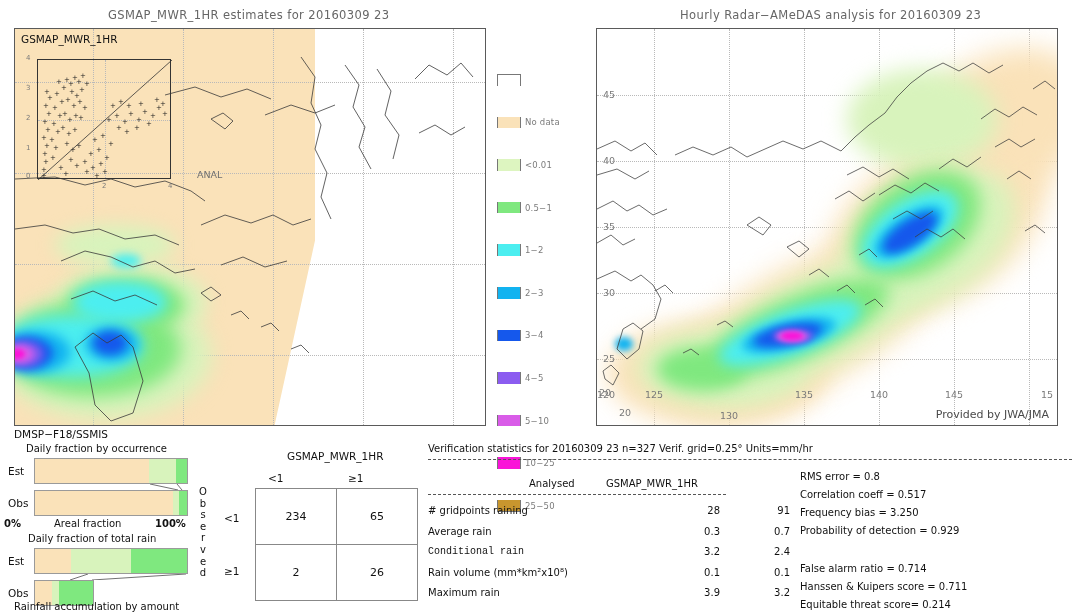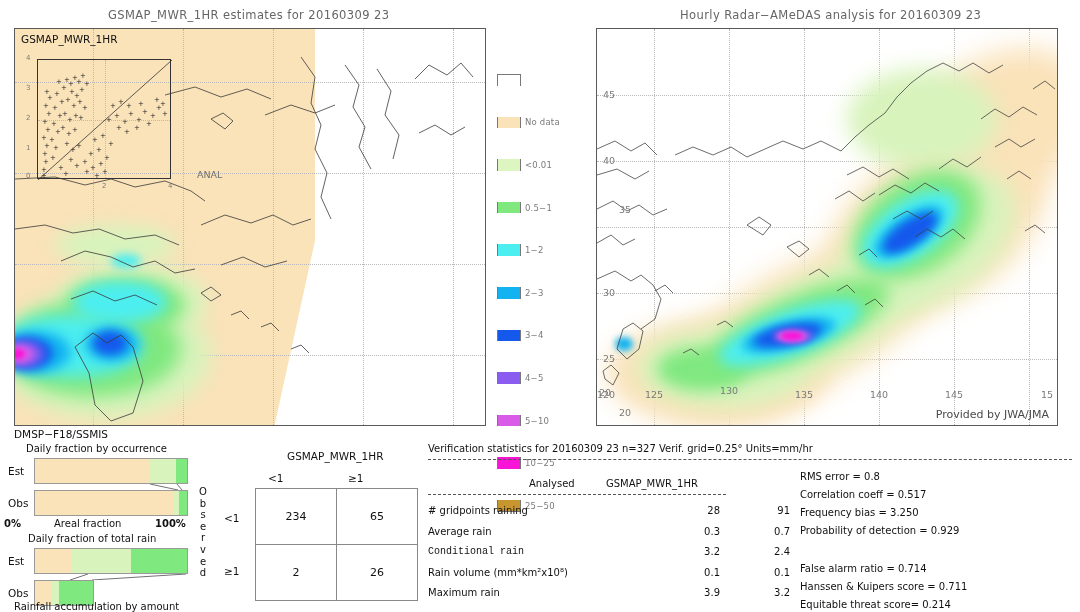--- a/index.html
+++ b/index.html
@@ -338,28 +338,28 @@
       <path d="M58 262 L68 256 L76 264"></path>
       <path d="M410 150 L422 142 L434 150"></path>
       <path d="M436 60 L448 52 L458 60"></path>
       <path d="M428 202 L438 196 L448 204"></path>
       <path d="M262 226 L272 220 L280 228"></path>
     </g>
   </svg>
 
   <div class="axlab" style="left:6px;top:60px;">45</div>
   <div class="axlab" style="left:6px;top:126px;">40</div>
-  <div class="axlab" style="left:6px;top:175px;margin-left:16px;">35</div>
+  <div class="axlab" style="left:6px;top:192px;">35</div>
   <div class="axlab" style="left:6px;top:258px;">30</div>
   <div class="axlab" style="left:6px;top:324px;">25</div>
   <div class="axlab" style="left:2px;top:358px;">20</div>
 
   <div class="axlab" style="left:0px;top:360px;">120</div>
   <div class="axlab" style="left:48px;top:360px;">125</div>
-  <div class="axlab" style="left:123px;top:356px;">130</div>
+  <div class="axlab" style="left:123px;top:381px;">130</div>
   <div class="axlab" style="left:198px;top:360px;">135</div>
   <div class="axlab" style="left:273px;top:360px;">140</div>
   <div class="axlab" style="left:348px;top:360px;">145</div>
   <div class="axlab" style="left:444px;top:360px;">15</div>
 
   <div class="axlab" style="left:22px;top:378px;">20</div>
 
   <div class="abs" style="right:8px;bottom:4px;font-size:11px;color:#4a4a4a;">Provided by JWA/JMA</div>
 </div>
 

